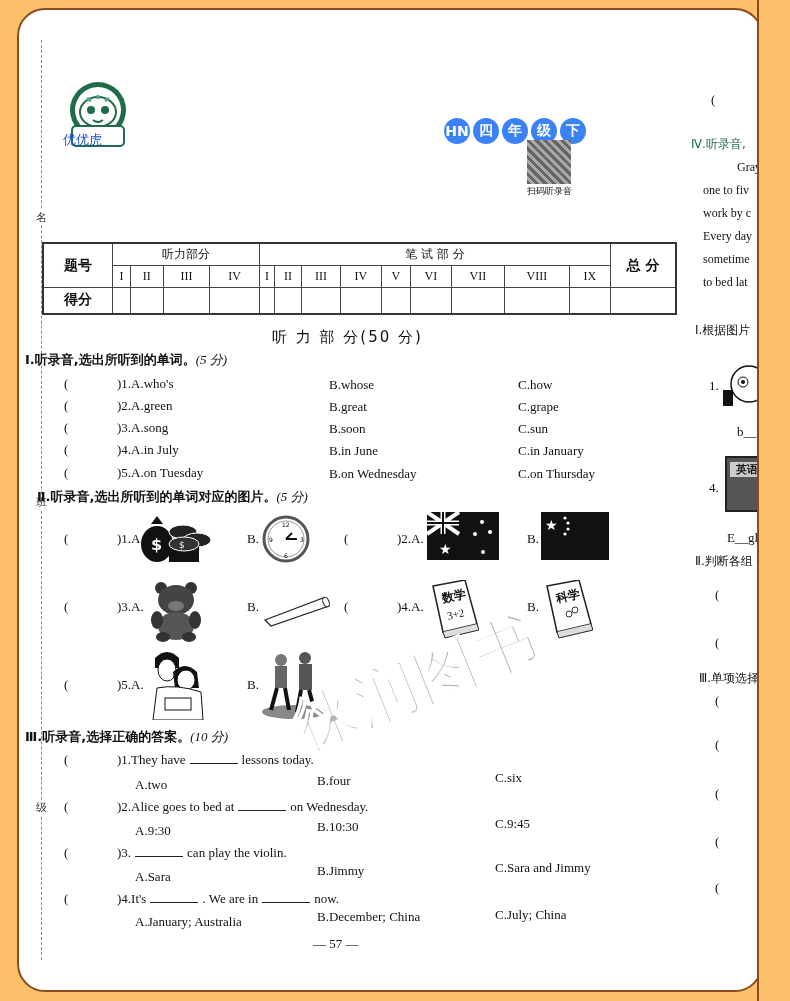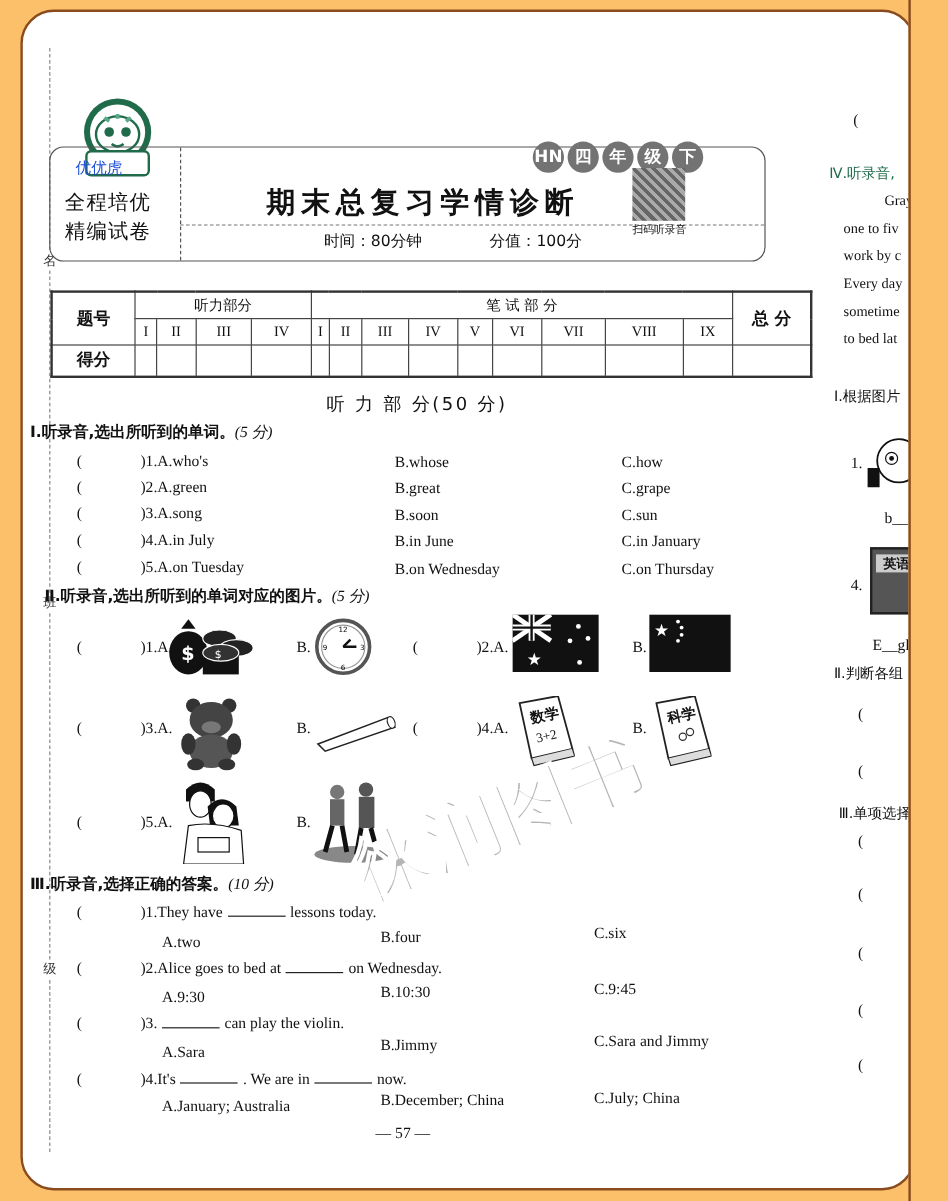--- a/index.html
+++ b/index.html
@@ -10,21 +10,21 @@
   .rightcol{position:absolute;left:672px;top:0;width:70px;height:100%;}
   .abs{position:absolute;white-space:nowrap;}
   .sans{font-family:"DejaVu Sans","Liberation Sans",sans-serif;}
   
   .hdr{position:absolute;left:22px;top:112px;width:595px;height:94px;border:1.5px solid #555;border-radius:12px;}
   .hdr-left{position:absolute;left:0;top:0;width:108px;height:100%;border-right:1px dashed #555;}
   .hdr-sub{position:absolute;left:12px;font-size:17px;font-family:"DejaVu Sans",sans-serif;font-weight:500;letter-spacing:1px;}
   .hdr-dash{position:absolute;left:108px;right:0;top:64px;border-top:1px dashed #777;}
   .logo{position:absolute;left:38px;top:70px;width:82px;height:70px;}
   .badges{position:absolute;left:425px;top:108px;display:flex;gap:3px;}
-  .badge{width:26px;height:26px;border-radius:50%;background:#737373;color:#fff;font-size:14px;display:flex;align-items:center;justify-content:center;font-family:"DejaVu Sans",sans-serif;font-weight:bold;}
+  .badge{width:26px;height:26px;border-radius:50%;background:#3b82f6;color:#fff;font-size:14px;display:flex;align-items:center;justify-content:center;font-family:"DejaVu Sans",sans-serif;font-weight:bold;}
   .title{font-size:24px;font-weight:bold;letter-spacing:5px;font-family:"DejaVu Sans",sans-serif;}
   .qr{position:absolute;left:508px;top:130px;width:44px;height:44px;background:repeating-linear-gradient(45deg,#666 0 3px,#aaa 3px 6px);filter:blur(0.6px);}
   
   table.score{position:absolute;left:23px;top:232px;width:635px;border-collapse:collapse;font-family:"DejaVu Sans",sans-serif;}
   table.score td{border:1px solid #444;text-align:center;font-size:12px;height:21px;padding:0;}
   table.score td.big{font-size:14px;font-weight:bold;}
   table.score{border:2px solid #333;}
   .roman{font-family:"Liberation Serif",serif;font-size:13px;}
   
   .secTitle{font-size:15px;font-family:"DejaVu Sans",sans-serif;letter-spacing:2px;}
@@ -51,30 +51,20 @@
     <circle cx="41" cy="30" r="23" fill="#fff"></circle>
     <ellipse cx="41" cy="32" rx="18" ry="15" fill="#fff" stroke="#1f6b4a" stroke-width="2"></ellipse>
     <circle cx="34" cy="30" r="4" fill="#1f6b4a"></circle>
     <circle cx="48" cy="30" r="4" fill="#1f6b4a"></circle>
     <path d="M36 40 Q41 44 46 40" stroke="#1f6b4a" stroke-width="2" fill="none"></path>
     <path d="M30 18 l4 3 M41 15 v4 M52 18 l-4 3" stroke="#5aa98a" stroke-width="3"></path>
     <rect x="15" y="46" width="52" height="20" rx="4" fill="#fff" stroke="#1f6b4a" stroke-width="2"></rect>
   </svg>
   <div class="abs sans" style="left:44px;top:121px;font-size:13px;color:#1d4ed8;font-weight:normal;">优优虎</div>
 
-  <div class="hdr">
-    <div class="hdr-left">
-      <div class="hdr-sub" style="top:34px">全程培优</div>
-      <div class="hdr-sub" style="top:58px">精编试卷</div>
-    </div>
-    <div class="hdr-dash"></div>
-    <div class="abs title" style="left:180px;top:30px;">期末总复习学情诊断</div>
-    <div class="abs sans" style="left:228px;top:69px;font-size:13px;">时间：80分钟</div>
-    <div class="abs sans" style="left:366px;top:69px;font-size:13px;">分值：100分</div>
-  </div>
   <div class="badges">
     <div class="badge">HN</div>
     <div class="badge">四</div>
     <div class="badge">年</div>
     <div class="badge">级</div>
     <div class="badge">下</div>
   </div>
   <div class="qr"></div>
   <div class="abs" style="left:508px;top:175px;font-size:9px;">扫码听录音</div>
 

